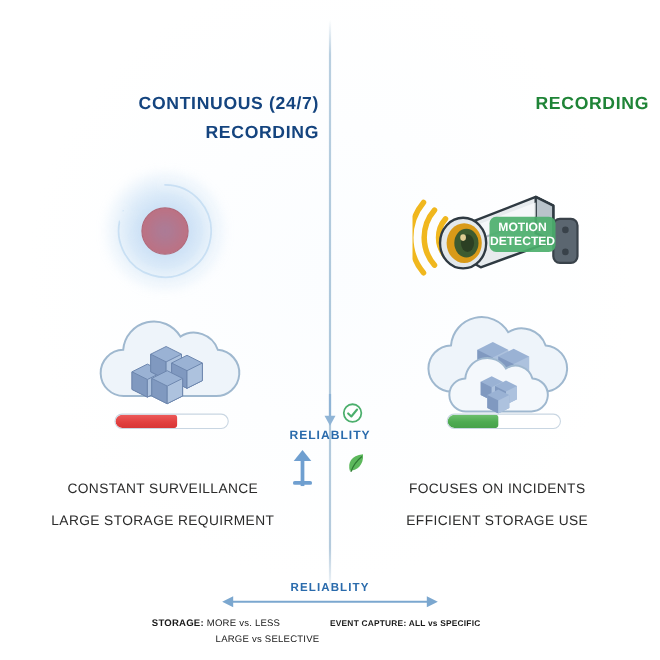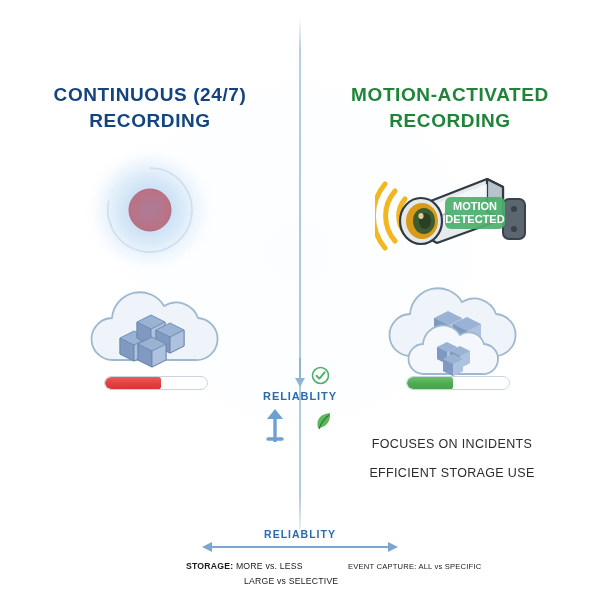--- a/index.html
+++ b/index.html
@@ -29,22 +29,22 @@
     top: 18px;
     width: 2px;
     height: 522px;
     background: linear-gradient(180deg, rgba(160,190,215,0) 0%, #b9cfe0 6%, #aec8dc 50%, #b5cbdd 92%, rgba(160,190,215,0) 100%);
   }
 
   
   .col-title {
     position: absolute;
     width: 280px;
-    text-align: center;
-    font-size: 19px;
+    text-align: right;
+    font-size: 16px;
     font-weight: bold;
     letter-spacing: 0.6px;
     line-height: 26px;
   }
   .col-title.left  { left: 10px;  top: 82px;  color: #14447f; }
   .col-title.right { left: 310px; top: 82px;  color: #1f8437; }
 
   
   .record-icon {
     position: absolute;
@@ -155,39 +155,38 @@
     position: absolute;
     top: 559px;
     font-size: 8.7px;
     color: #1a1a1a;
     letter-spacing: 0.2px;
     line-height: 15px;
     white-space: nowrap;
   }
   .legend.col1 { left: 138px; }
   .legend.col2 { left: 300px; }
-  .legend .row { display: block; margin-left: 48px; }
+  .legend .row { display: block; }
   .legend .k { font-weight: bold; }
   .legend .indent { padding-left: 58px; display: inline-block; }
-  .legend .small { font-size: 7.6px; }
+  .legend .small { font-size: 7.6px; font-weight: bold; }
 </style>
 </head>
 <body>
 
 <div id="canvas">
 
   <div class="divider"></div>
 
   <div class="col-title left">
     <div>CONTINUOUS (24/7)</div>
     <div>RECORDING</div>
   </div>
 
   <div class="col-title right">
-    <div>MOTION-ACTIVATED</div>
     <div>RECORDING</div>
   </div>
 
   <div class="record-icon">
     <div class="record-glow"></div>
     <svg width="124" height="116" viewBox="0 0 124 116">
       <g>
         <path d="M62 16 a42 42 0 1 1 -38 24" fill="none" stroke="#ffffff" stroke-width="15" stroke-linecap="round"></path>
         <path d="M62 16 a42 42 0 1 1 -38 24" fill="none" stroke="#d8e8f6" stroke-width="1.6" stroke-linecap="round"></path>
         <polygon points="16,40 40,40 28,62" fill="#ffffff"></polygon>
@@ -324,20 +323,22 @@
   </svg>
 
   <svg class="leaf-c" width="17" height="20" viewBox="0 0 17 20">
     <path d="M15 1 C4 2 1 9 3 16 C9 16 16 11 15 1 Z" fill="#5cb85c"></path>
     <path d="M14 3 C9 7 6 11 4 17" stroke="#2f7a34" stroke-width="1.1" fill="none"></path>
   </svg>
 
   <div class="center-label">RELIABLITY</div>
 
   <div class="features left">
+    <div>CONSTANT SURVEILLANCE</div>
+    <div>LARGE STORAGE REQUIRMENT</div>
   </div>
   <div class="features right">
     <div>FOCUSES ON INCIDENTS</div>
     <div>EFFICIENT STORAGE USE</div>
   </div>
 
   <div class="bottom-label">RELIABLITY</div>
   <svg class="bottom-arrow" width="200" height="14" viewBox="0 0 200 14">
     <line x1="10" y1="7" x2="190" y2="7" stroke="#7ba7cf" stroke-width="1.8"></line>
     <polygon points="12,2 12,12 2,7" fill="#7ba7cf"></polygon>

